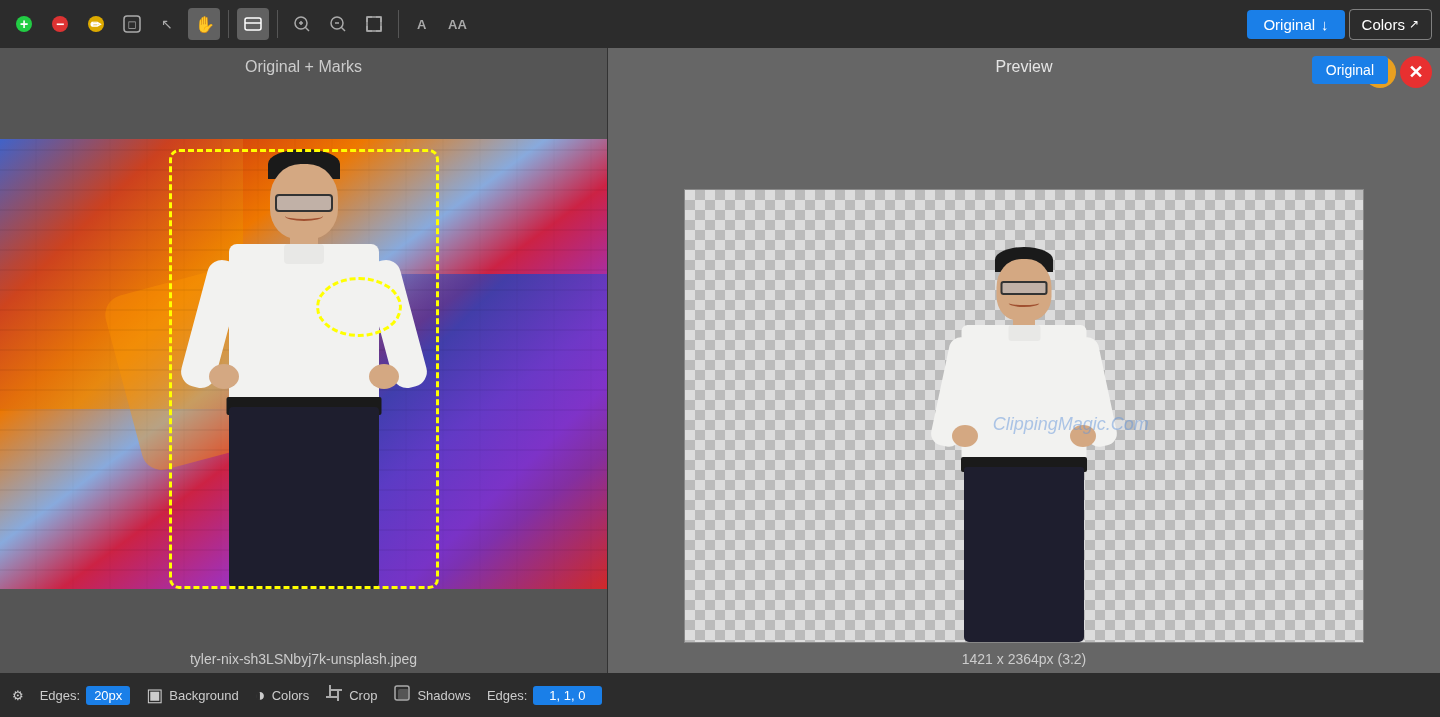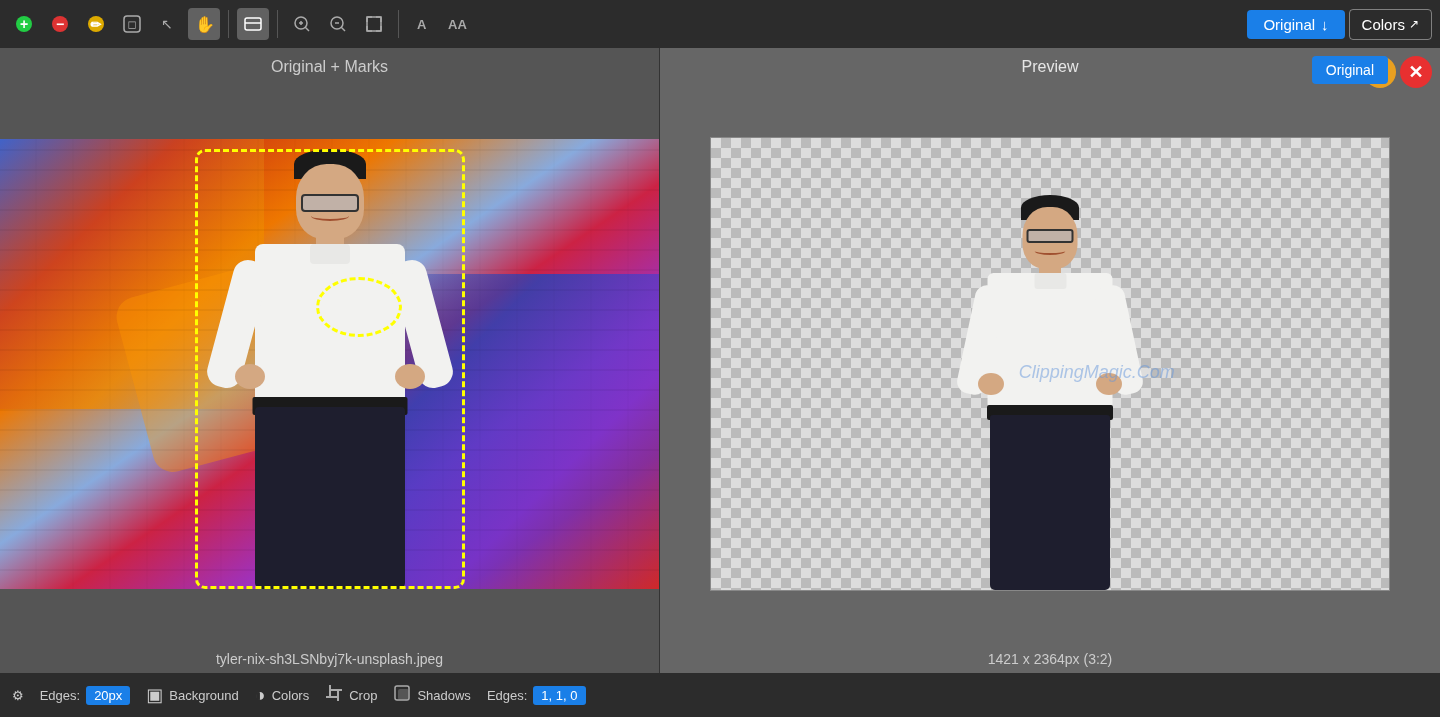--- a/index.html
+++ b/index.html
@@ -53,21 +53,21 @@
 
     
     #main {
       display: flex;
       flex: 1;
       overflow: hidden;
     }
 
     
     #left-panel {
-      width: 660px;
+      width: 608px;
       background: #555;
       display: flex;
       flex-direction: column;
       align-items: center;
       position: relative;
       flex-shrink: 0;
       border-right: 1px solid #333;
     }
 
     #left-panel-title {
@@ -123,21 +123,21 @@
     #right-panel-title {
       color: #ccc;
       font-size: 16px;
       padding: 10px 0 8px;
     }
 
     #preview-container {
       flex: 1;
       width: calc(100% - 40px);
       display: flex;
-      align-items: center;
+      align-items: flex-end;
       justify-content: center;
       margin: 0 20px;
     }
 
     #preview-image-box {
       width: 680px;
       height: 454px;
       border: 1px solid #888;
       position: relative;
       overflow: hidden;
@@ -253,21 +253,21 @@
       color: white;
       border-radius: 3px;
       padding: 2px 8px;
       font-size: 13px;
     }
 
     .edges-value {
       background: #1a7fe8;
       color: white;
       border-radius: 3px;
-      padding: 2px 8px;
+      padding: 2px 16px;
       font-size: 13px;
     }
   </style>
 </head>
 <body>
 
 <div id="toolbar">
   <button class="tool-btn" title="Add">
     <svg width="18" height="18" viewBox="0 0 18 18">
         <circle cx="9" cy="9" r="8" fill="#22cc44"></circle>

